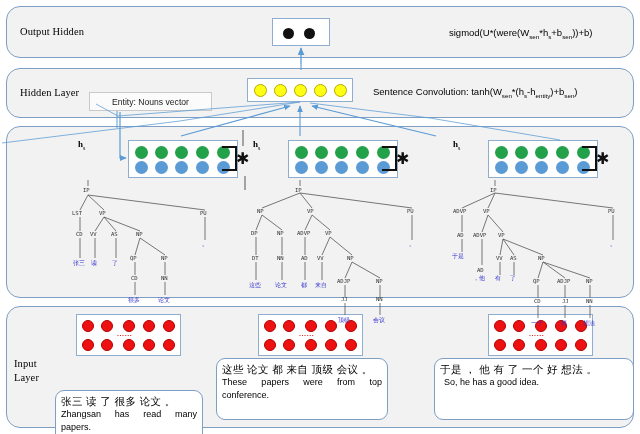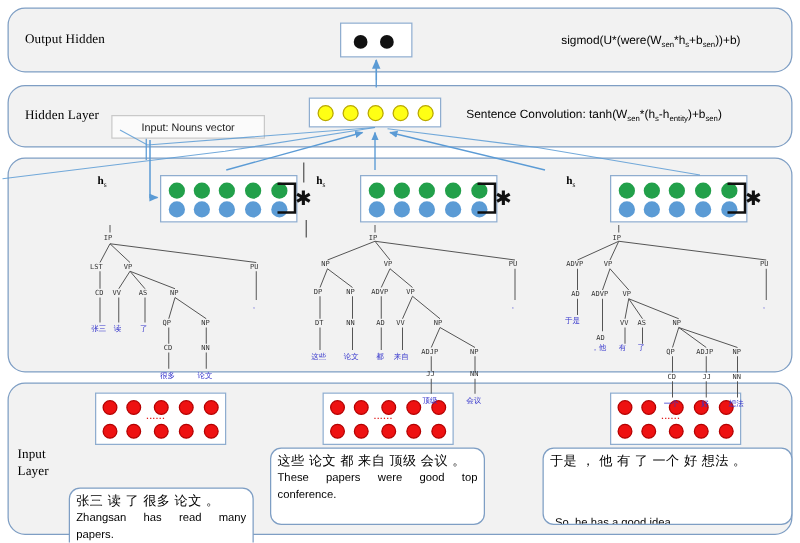--- a/index.html
+++ b/index.html
@@ -125,21 +125,21 @@
   </div>
 
   <div class="formula" style="left:449px;top:27px;">
     <span>sigmod(U*(were(W</span><sub>sen</sub><span>*h</span><sub>s</sub><span>+b</span><sub>sen</sub><span>))+b)</span>
   </div>
 
   <div class="panel" style="left:6px;top:68px;width:628px;height:50px;">
   </div>
   <div class="panel-label" style="left:20px;top:86px;">Hidden Layer</div>
 
-  <div class="notebox" style="left:89px;top:92px;width:123px;height:19px;">Input: Nouns vector</div>
+  <div class="notebox" style="left:89px;top:92px;width:123px;height:19px;">Entity: Nouns vector</div>
 
   <div class="vecbox" style="left:247px;top:78px;width:106px;height:24px;">
     <div class="dot dot-yellow" style="left:6px;top:5px;width:13px;height:13px;"></div>
     <div class="dot dot-yellow" style="left:26px;top:5px;width:13px;height:13px;"></div>
     <div class="dot dot-yellow" style="left:46px;top:5px;width:13px;height:13px;"></div>
     <div class="dot dot-yellow" style="left:66px;top:5px;width:13px;height:13px;"></div>
     <div class="dot dot-yellow" style="left:86px;top:5px;width:13px;height:13px;"></div>
   </div>
 
   <div class="formula" style="left:373px;top:86px;">
@@ -245,27 +245,27 @@
   </div>
 
   <div class="sentcard" style="left:55px;top:358px;width:148px;height:62px;margin-top:32px;">
     <div class="sent-cn">张三 读 了 很多 论文 。</div>
     <div class="sent-en">Zhangsan has read many</div>
     <div class="sent-en nojust">papers.</div>
   </div>
 
   <div class="sentcard" style="left:216px;top:358px;width:172px;height:62px;">
     <div class="sent-cn">这些 论文 都 来自 顶级 会议 。</div>
-    <div class="sent-en">These papers were good top</div>
+    <div class="sent-en">These papers were from top</div>
     <div class="sent-en nojust">conference.</div>
   </div>
 
   <div class="sentcard" style="left:434px;top:358px;width:200px;height:62px;">
     <div class="sent-cn">于是 ， 他 有 了 一个 好 想法 。</div>
-    <div class="sent-en nojust" style="padding-left:4px;margin-top:36px;">So, he has a good idea.</div>
+    <div class="sent-en nojust" style="padding-left:4px;">So, he has a good idea.</div>
   </div>
 
   <svg id="wires" viewBox="0 0 640 434" xmlns="http://www.w3.org/2000/svg">
     <defs>
       <marker id="ah" markerWidth="7" markerHeight="7" refX="5.4" refY="2.6" orient="auto">
         <path d="M0,0 L6,2.6 L0,5.2 z" fill="#5b9bd5"></path>
       </marker>
     </defs>
 
     <line x1="301" y1="64" x2="301" y2="48" stroke="#5b9bd5" stroke-width="1.3" marker-end="url(#ah)"></line>

